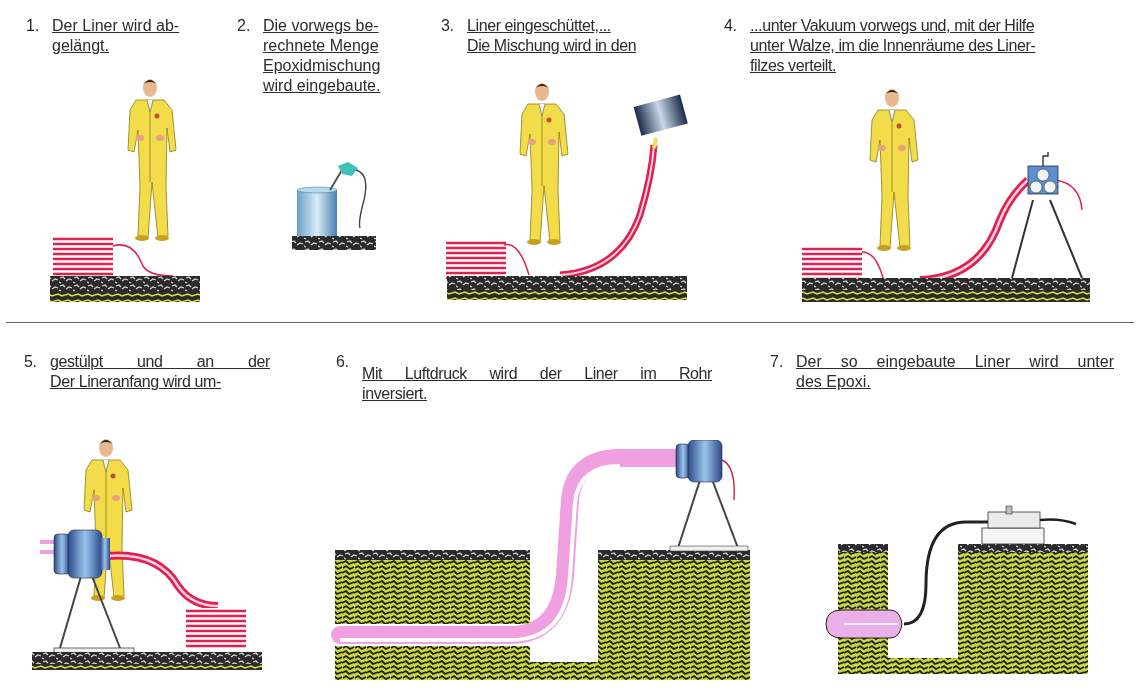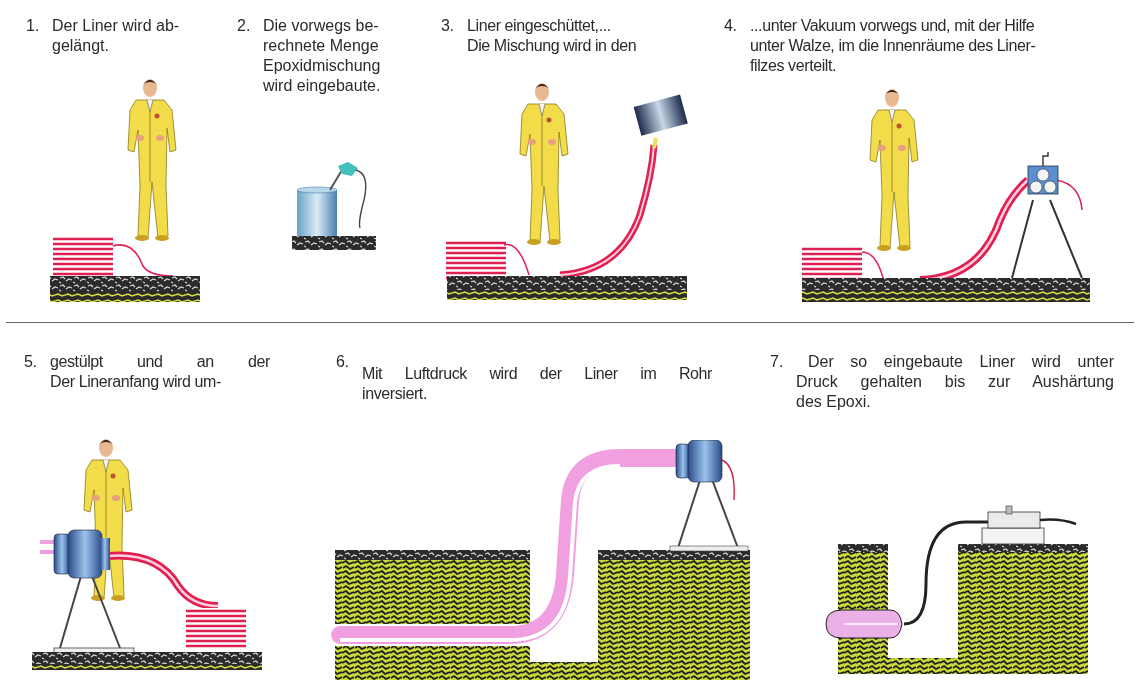--- a/index.html
+++ b/index.html
@@ -1,20 +1,20 @@
 <!DOCTYPE html>
 <html><head>
 <meta charset="utf-8">
 <style>
   * { box-sizing: border-box; margin: 0; padding: 0; }
   html, body { width: 1140px; height: 693px; background: #ffffff; overflow: hidden; }
   body { position: relative; font-family: "Liberation Sans", sans-serif; color: #2a2a2a; }
   .step-text { position: absolute; font-size: 16px; line-height: 20px; color: #2b2b2b; display: flex; }
   .step-num { flex: 0 0 auto; width: 26px; }
-  .step-body { flex: 1 1 auto; text-align: justify; text-align-last: left; }
+  .step-body { flex: 1 1 auto; text-align: justify; text-align-last: left; text-decoration: underline; }
   .narrow { font-family: "Liberation Sans", sans-serif; letter-spacing: -0.4px; }
   .divider { position: absolute; left: 6px; top: 322px; width: 1128px; height: 1px; background: #666; }
   .illus { position: absolute; }
   svg { display: block; }
 </style>
 </head>
 <body>
 
 <svg width="0" height="0" style="position:absolute">
   <defs>
@@ -185,22 +185,21 @@
   <span class="step-num">6.</span>
   <div class="step-body">
     <div style="text-align-last: justify; margin-top: 12px;">Mit Luftdruck wird der Liner im Rohr</div>
     <div>inversiert.</div>
   </div>
 </div>
 
 <div class="step-text" style="left:770px; top:352px; width:344px;">
   <span class="step-num">7.</span>
   <div class="step-body">
-    <div style="text-align-last: justify; margin-left: 12px;">Der so eingebaute Liner wird unter</div>
-    <div style="text-align-last: justify;">Druck gehalten bis zur Aushärtung</div>
+    <div style="text-align-last: justify;">Der so eingebaute Liner wird unter</div>
     <div>des Epoxi.</div>
   </div>
 </div>
 
 <div class="illus" style="left:28px; top:436px;">
   <svg width="240" height="240" viewBox="0 0 240 240">
     <use href="#man" x="48" y="2"></use>
     <path d="M80 120 q50 -4 70 30 q14 20 40 20" stroke="#e02050" stroke-width="8" fill="none"></path>
     <path d="M80 120 q50 -4 70 30 q14 20 40 20" stroke="#ffd0e0" stroke-width="2.5" fill="none"></path>
     <use href="#coil" x="158" y="172"></use>

